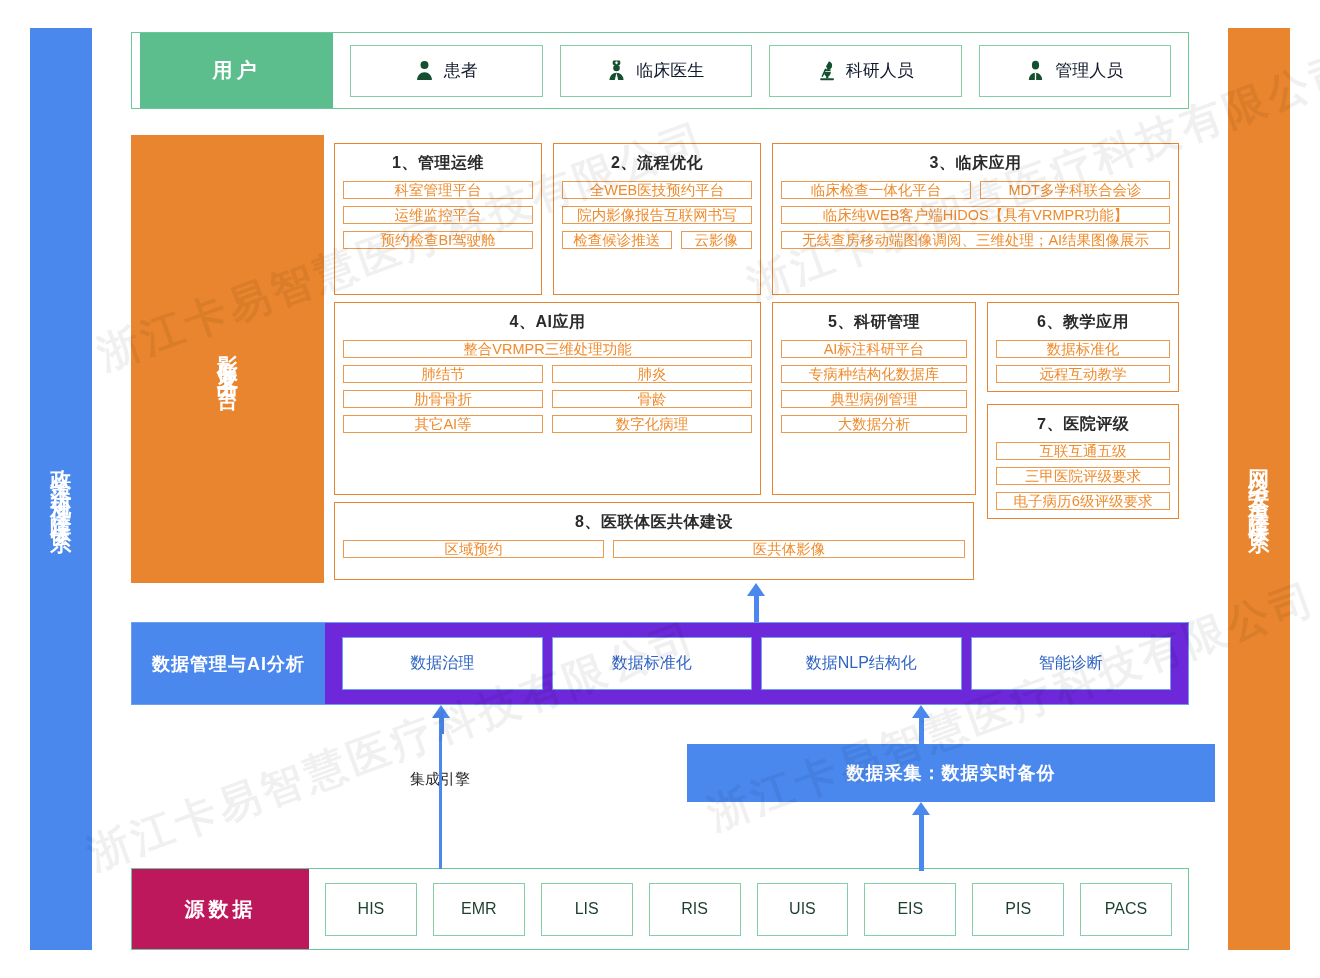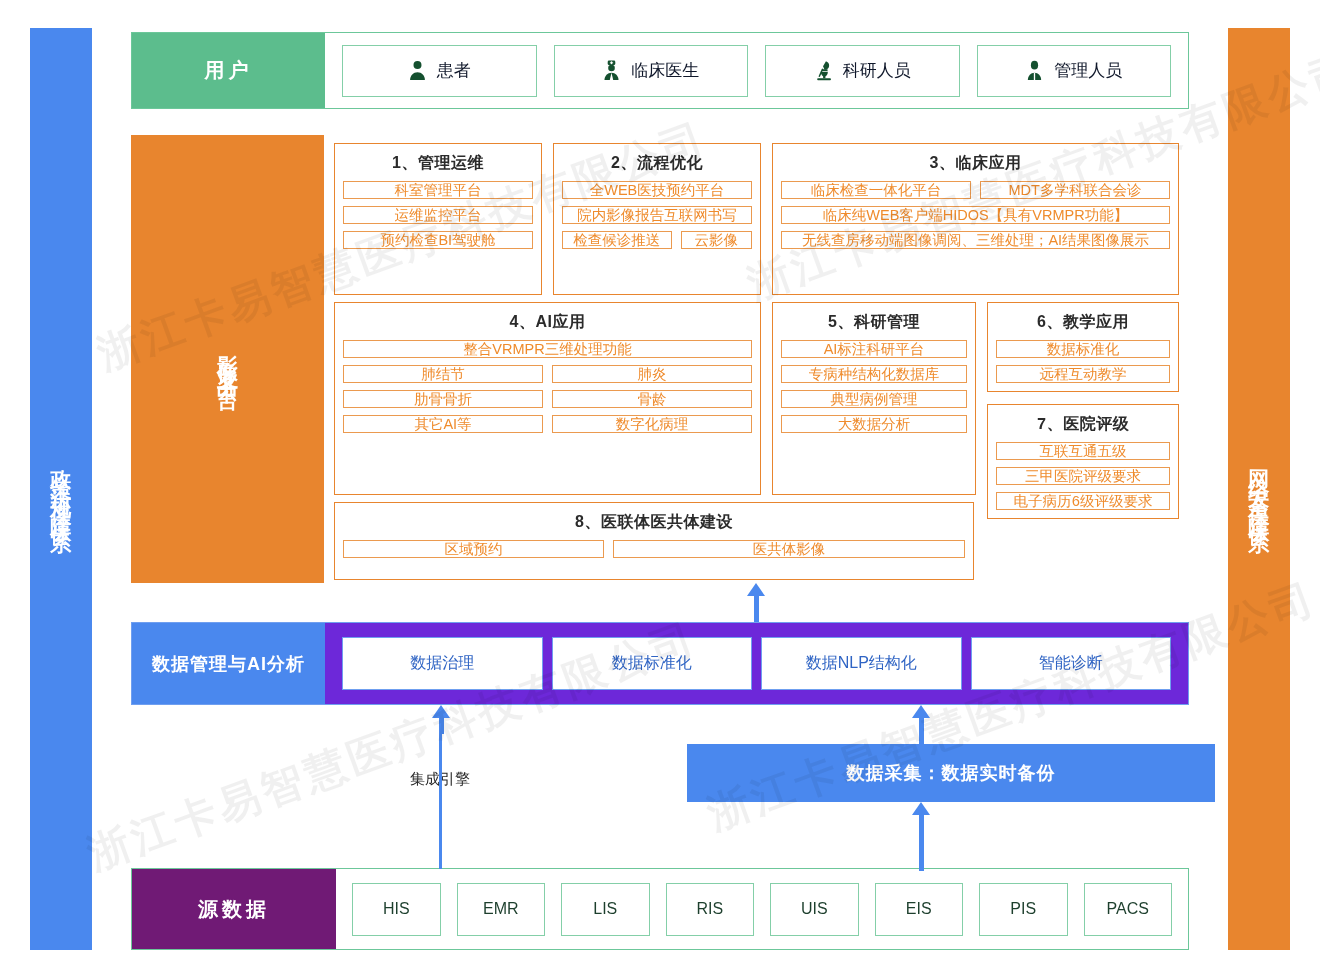--- a/index.html
+++ b/index.html
@@ -54,21 +54,21 @@
   .band{position:absolute;display:flex;}
   .band-label{
     display:flex;align-items:center;justify-content:center;
     color:#fff;font-weight:700;font-size:19px;
     flex:0 0 auto;
   }
   .band-body{flex:1 1 auto;position:relative;}
 
   
   #user-band{left:131px;top:32px;width:1058px;height:77px;
-             border:1px solid #6cc79a;box-sizing:border-box;background:#fff;}
+             border:1px solid #6cc79a;box-sizing:border-box;background:#fff;padding-left:8px;}
   #user-band .band-label{width:193px;background:#5cbd8d;font-size:20px;letter-spacing:4px;}
   .user-row{display:flex;align-items:center;height:100%;gap:17px;padding:0 17px;box-sizing:border-box;}
   .user-card{
     flex:1 1 0;height:52px;border:1px solid #84cfa8;box-sizing:border-box;
     display:flex;align-items:center;justify-content:center;gap:10px;
     color:#0f172a;font-size:17px;background:#fff;
   }
   .user-card svg{display:block;}
 
   
@@ -118,21 +118,21 @@
     display:flex;align-items:center;justify-content:center;letter-spacing:1px;
   }
   #engine-label{
     position:absolute;left:370px;top:770px;width:140px;
     text-align:center;color:#262626;font-size:15px;
   }
 
   
   #src-band{left:131px;top:868px;width:1058px;height:82px;
             border:1px solid #6cc79a;box-sizing:border-box;background:#fff;}
-  #src-band .band-label{width:204px;background:#701a75;font-size:20px;letter-spacing:4px;text-align:center;}
+  #src-band .band-label{width:177px;background:#be185d;font-size:20px;letter-spacing:4px;text-align:center;}
   .src-row{display:flex;align-items:center;height:100%;gap:16px;padding:0 16px;box-sizing:border-box;}
   .src-card{
     flex:1 1 0;height:53px;border:1px solid #84cfa8;box-sizing:border-box;
     display:flex;align-items:center;justify-content:center;
     color:#1d3f2d;font-size:16px;background:#fff;
   }
 
   
   .arrow{position:absolute;width:0;height:0;pointer-events:none;}
   .arrow .stem{position:absolute;background:#4a88ee;width:5px;left:-2px;}

